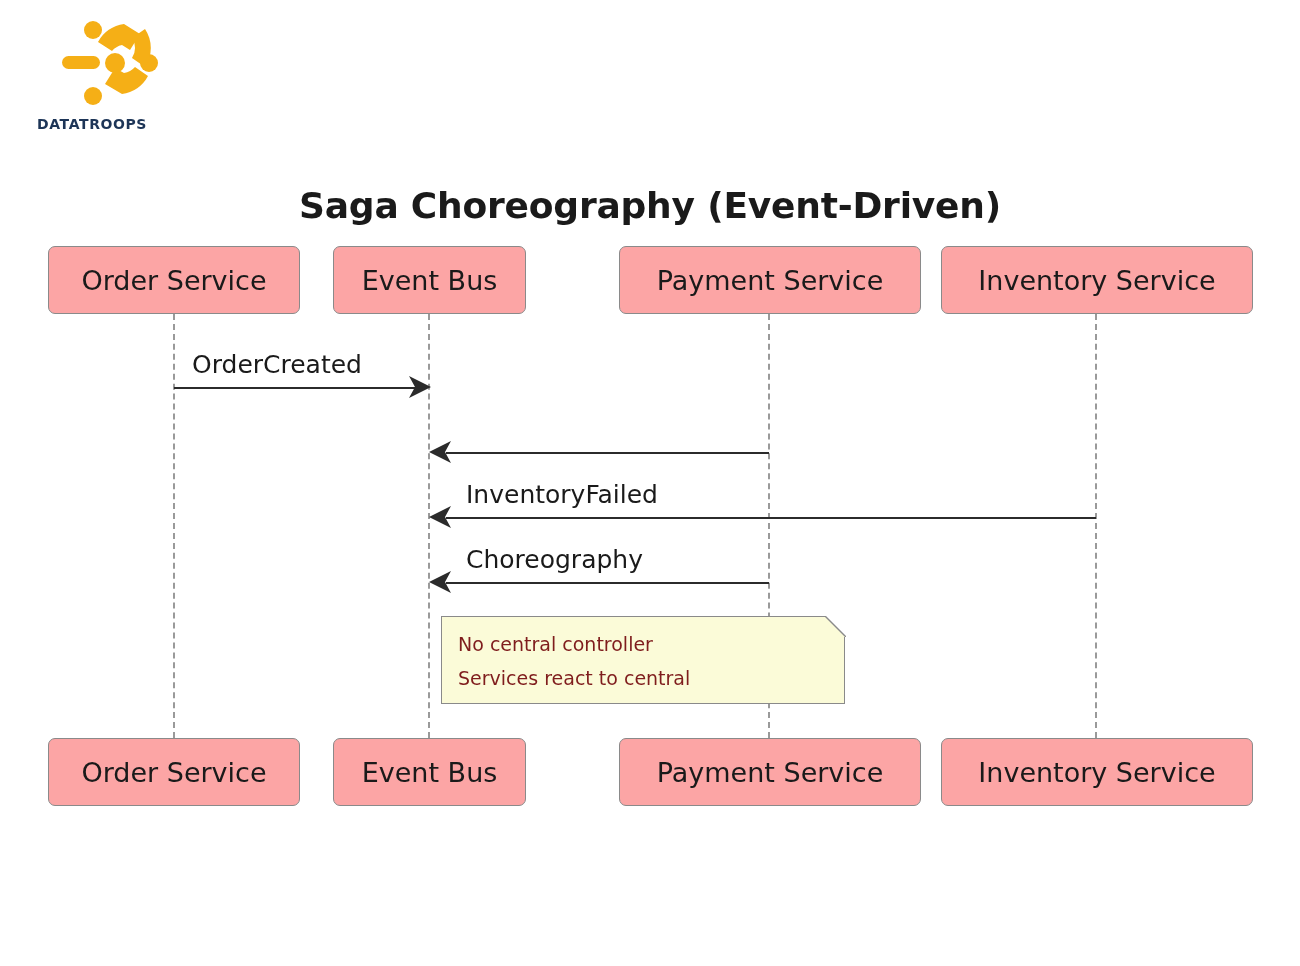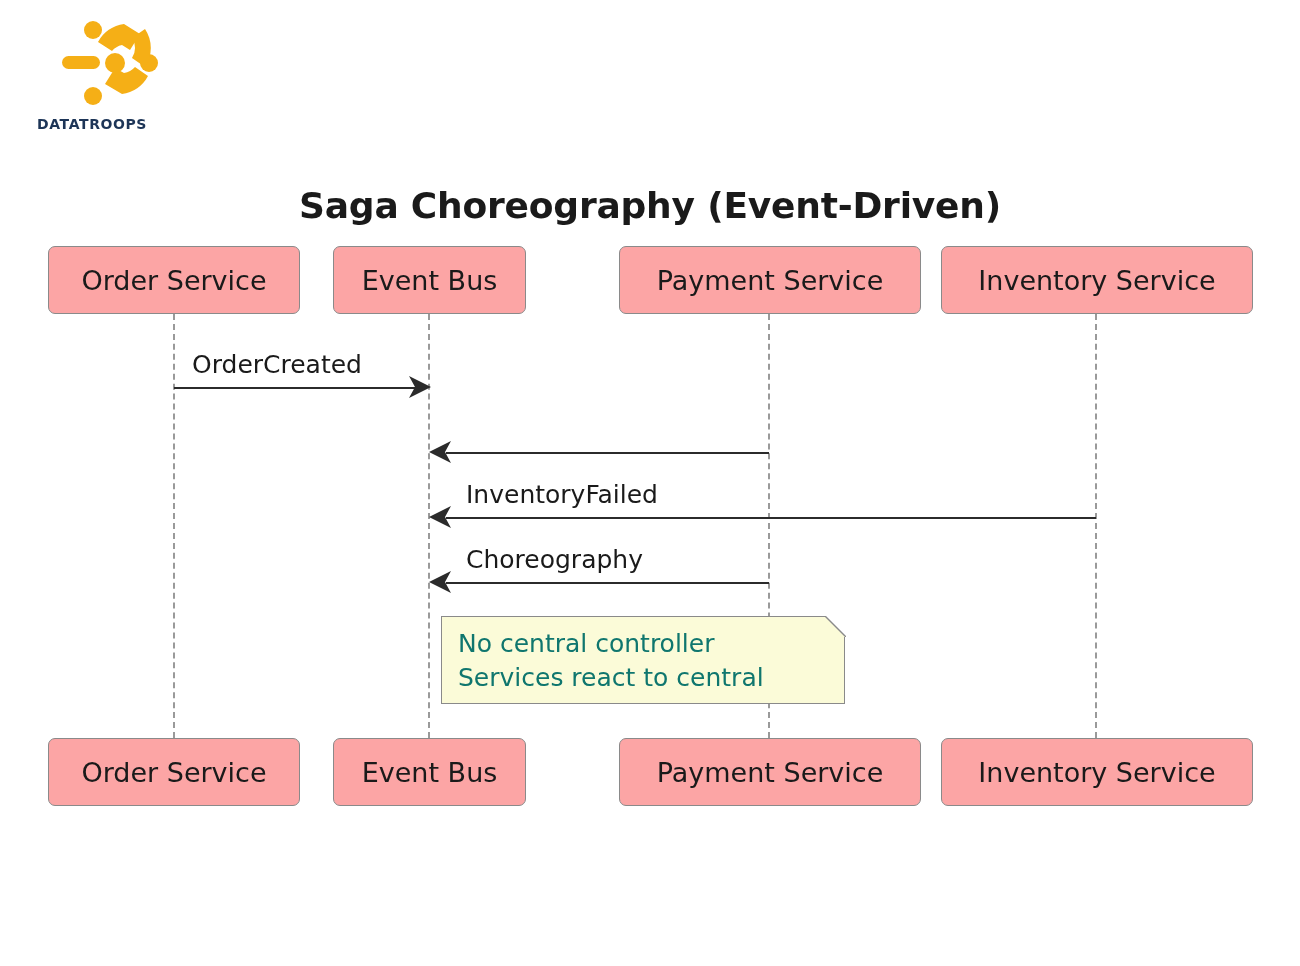--- a/index.html
+++ b/index.html
@@ -116,23 +116,23 @@
   }
   .note-fold {
     position: absolute;
     top: -1px;
     right: -1px;
     width: 20px;
     height: 20px;
   }
   .note-text {
     font-family: "DejaVu Sans", sans-serif;
-    font-size: 25px;
+    font-size: 19px;
     line-height: 34px;
-    color: #0f766e;
+    color: #7f1d1d;
     white-space: pre;
   }
 </style>
 </head>
 <body>
 
 <div id="canvas">
 
   <div class="brand">
     <div class="brand-mark">

